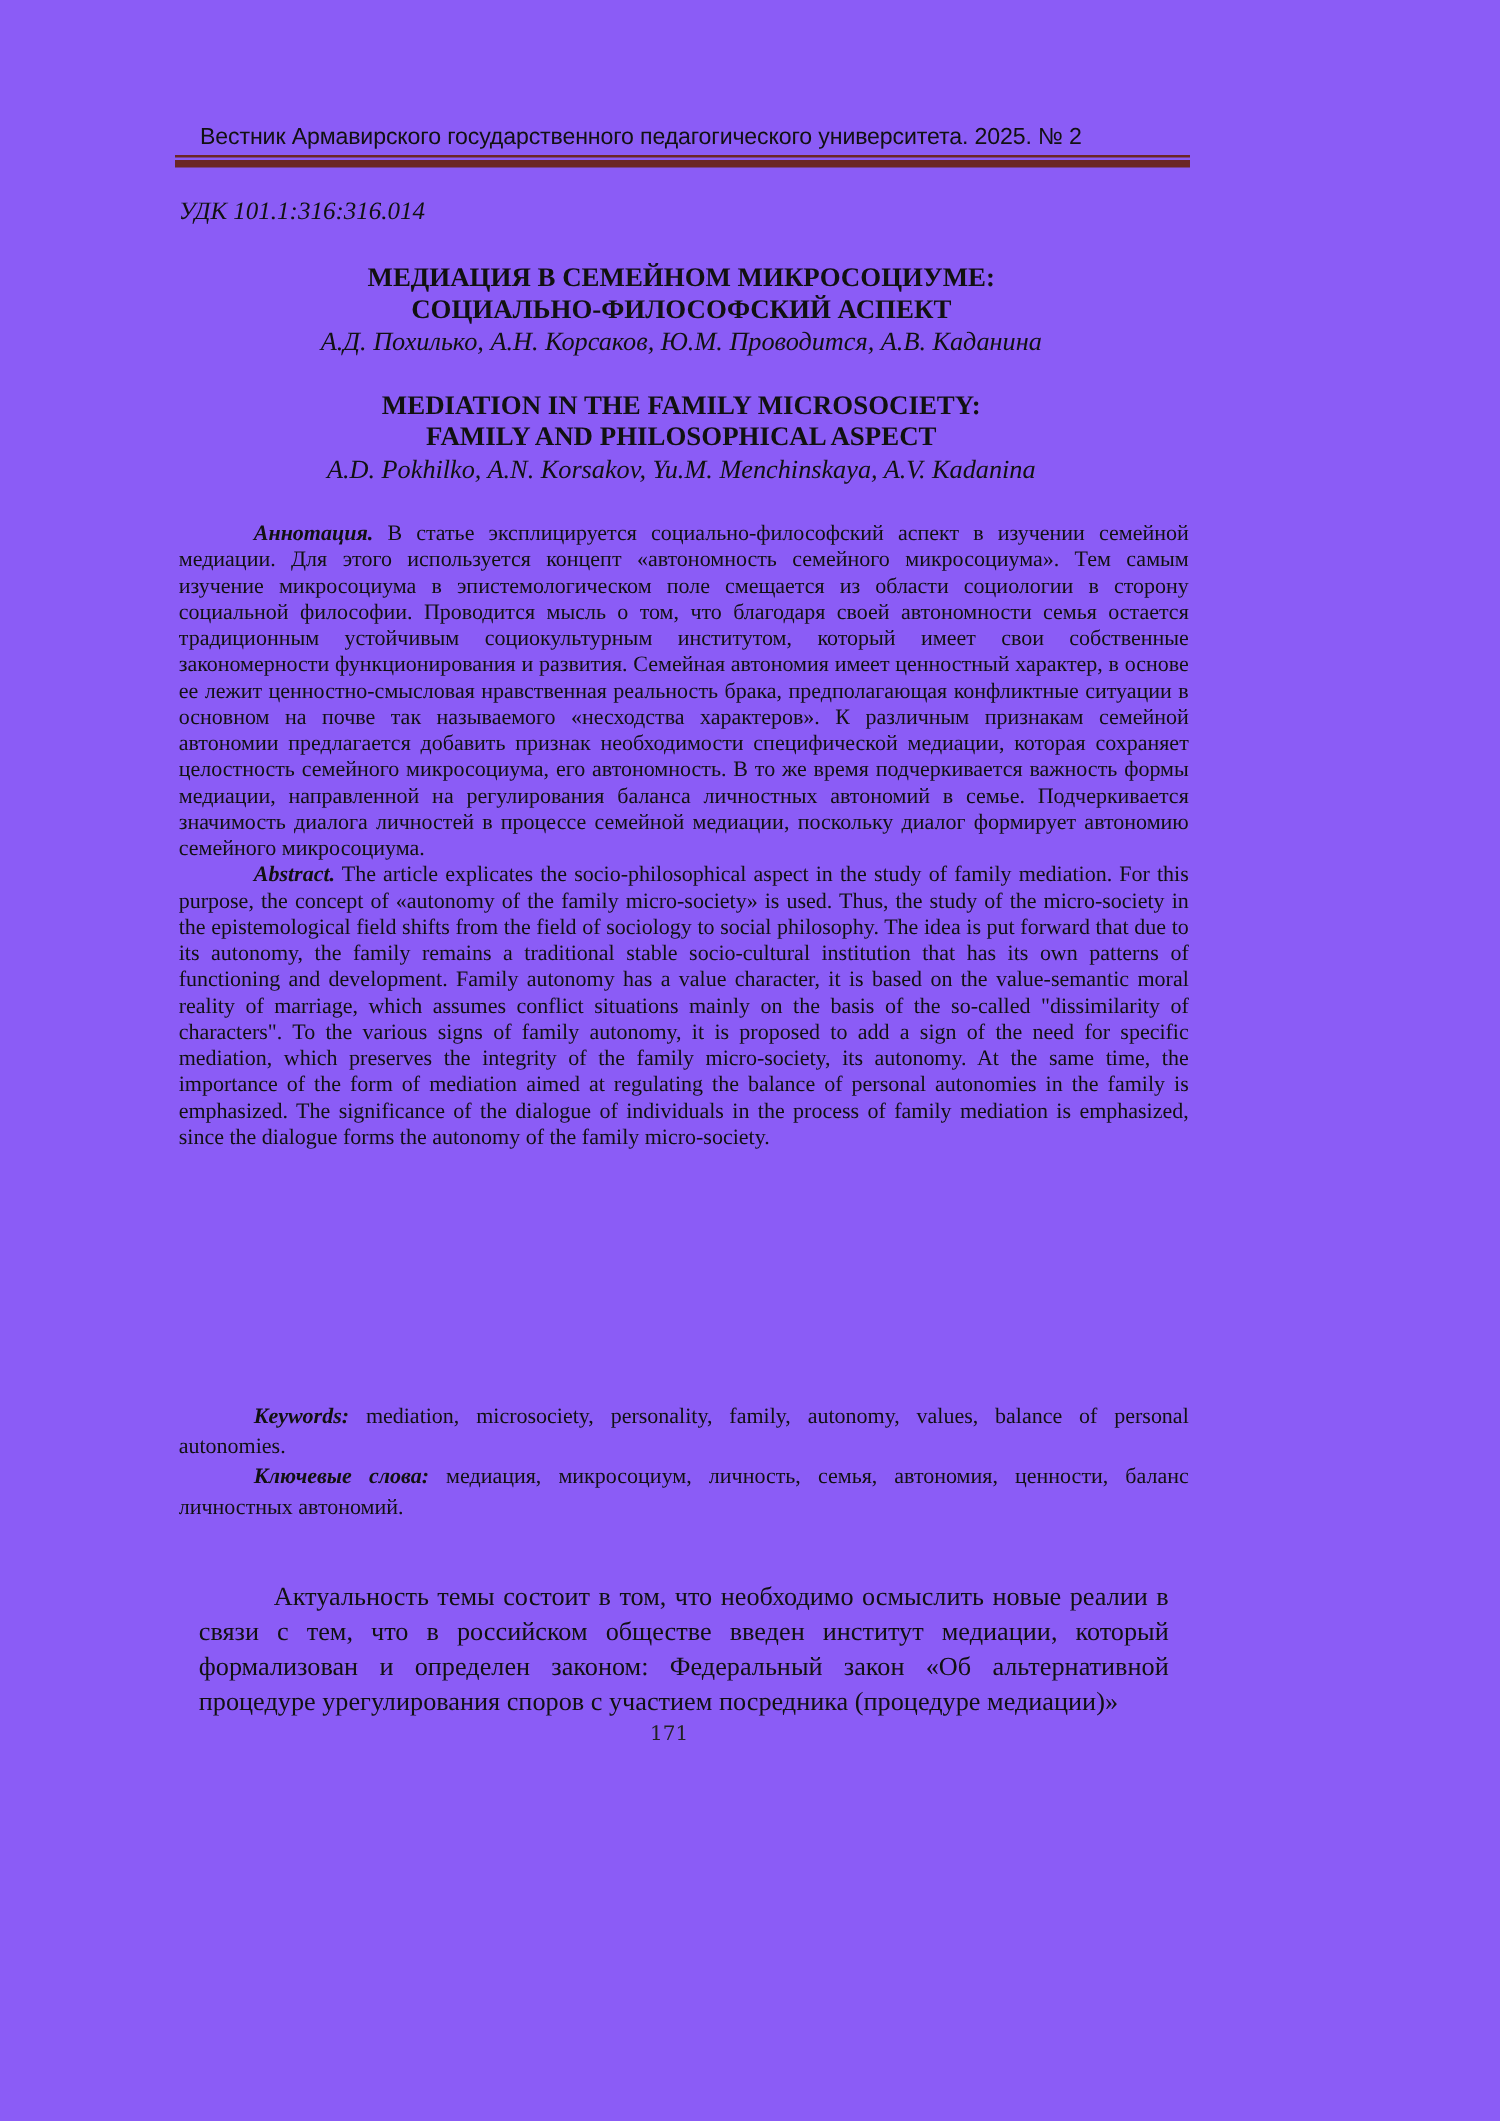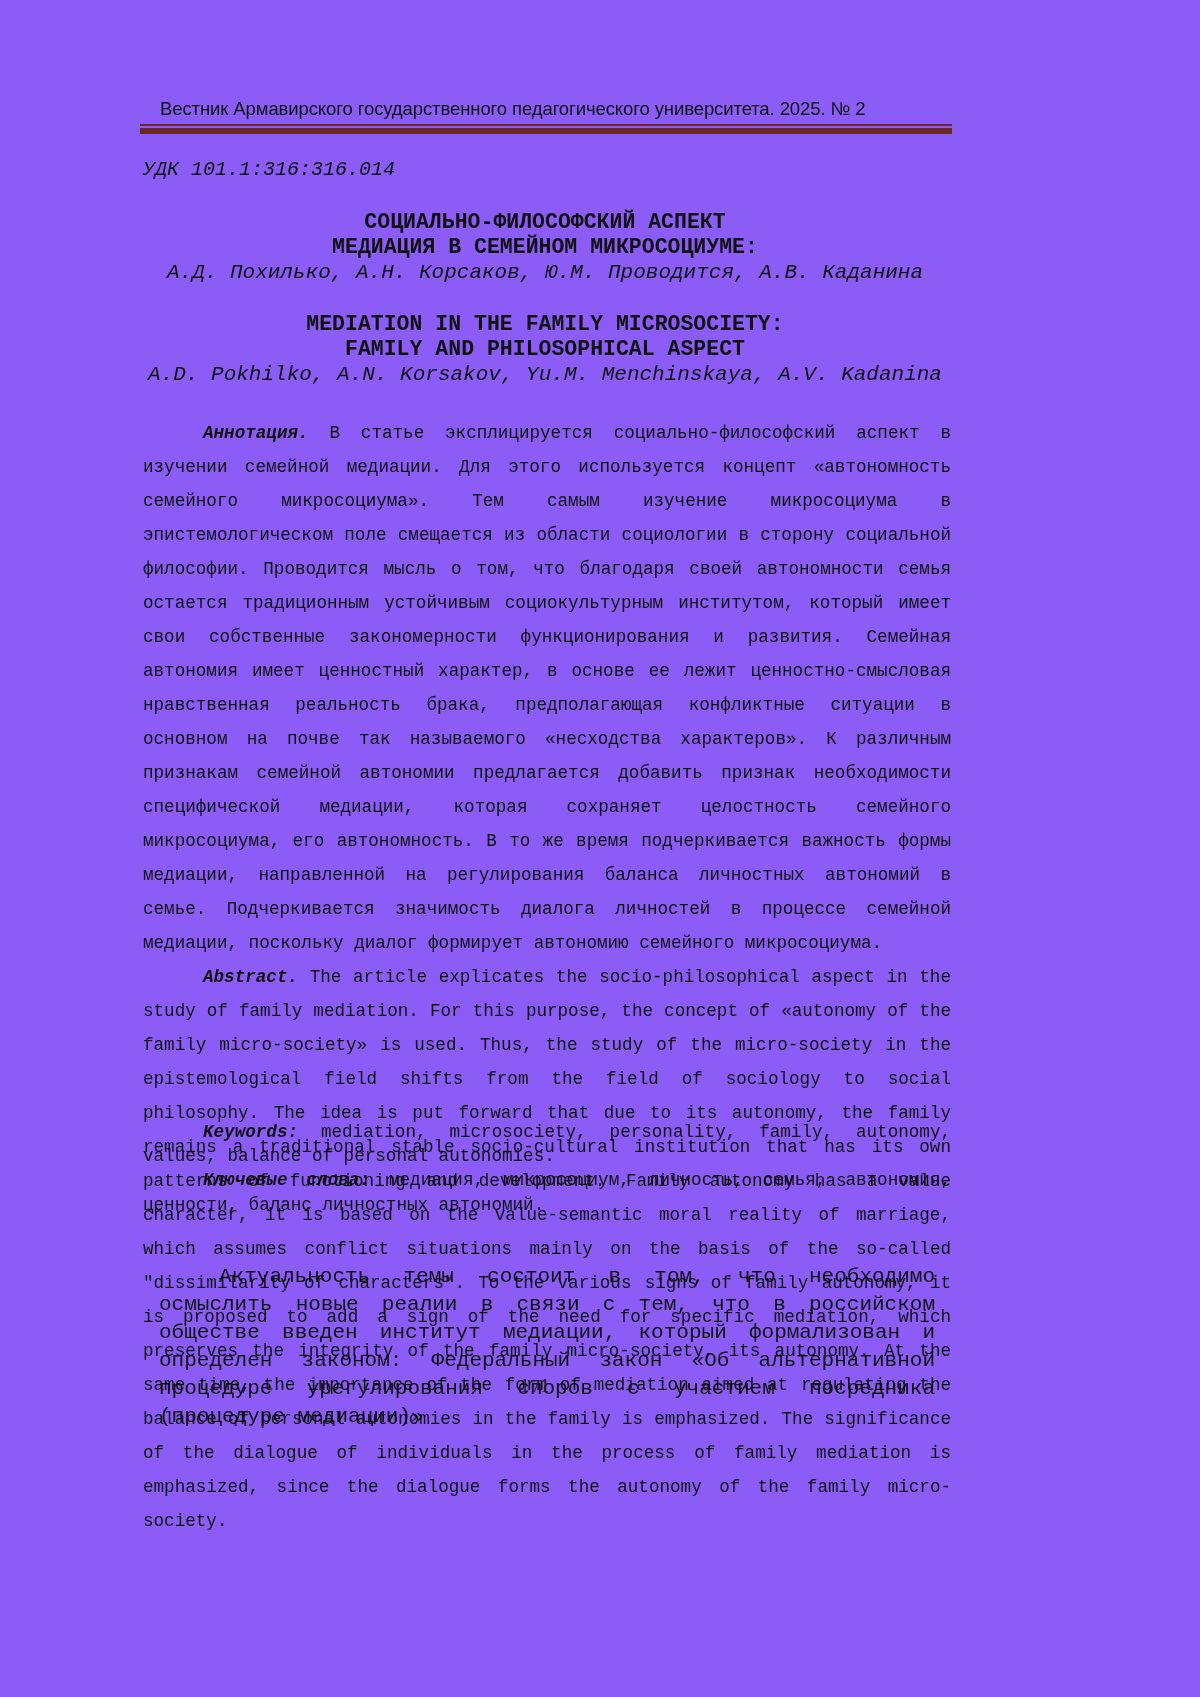--- a/index.html
+++ b/index.html
@@ -7,32 +7,32 @@
     .page { position: absolute; left: 0; top: 0; width: 1200px; height: 1697px; background: #8b5cf6; }
 
     .running-head {
       position: absolute; left: 160px; top: 98px; width: 790px;
       font-family: "Liberation Sans", sans-serif; font-size: 18.5px; color: #111;
       white-space: nowrap; letter-spacing: -0.1px;
     }
     .rule-thin { position: absolute; left: 140px; top: 124px; width: 812px; height: 2px; background: #6b2626; }
     .rule-thick { position: absolute; left: 140px; top: 128px; width: 812px; height: 6px; background: #6b2626; }
 
-    .serif { font-family: Liberation Mono, monospace; }
+    .serif { font-family: Liberation Serif, serif; }
     .udk { position: absolute; left: 143px; top: 158px; font-size: 20px; font-style: italic; }
 
     .title-block { position: absolute; left: 140px; width: 810px; text-align: center; }
     .title { font-weight: bold; font-size: 21.5px; line-height: 25px; }
     .authors { font-style: italic; font-size: 21px; line-height: 26px; }
     .ru-title-block { top: 210px; }
     .en-title-block { top: 312px; }
 
     .abstract-block {
       position: absolute; left: 143px; top: 416px; width: 808px;
-      font-size: 17.6px; line-height: 34px; text-align: justify;
+      font-size: 17.6px; line-height: 21px; text-align: justify;
     }
     .abstract-block p { margin: 0; text-indent: 60px; }
     .lead { font-weight: bold; font-style: italic; }
 
     .kw-block {
       position: absolute; left: 143px; top: 1120px; width: 808px;
       font-size: 17.6px; line-height: 24.2px; text-align: justify;
     }
     .kw-block p { margin: 0; text-indent: 60px; }
 
@@ -52,22 +52,22 @@
 
 <div class="page">
 
   <div class="running-head">Вестник Армавирского государственного педагогического университета. 2025. № 2</div>
   <div class="rule-thin"></div>
   <div class="rule-thick"></div>
 
   <div class="udk serif">УДК 101.1:316:316.014</div>
 
   <div class="title-block ru-title-block serif">
+    <div class="title">МЕДИАЦИЯ В СЕМЕЙНОМ МИКРОСОЦИУМЕ:</div>
     <div class="title">СОЦИАЛЬНО-ФИЛОСОФСКИЙ АСПЕКТ</div>
-    <div class="title">МЕДИАЦИЯ В СЕМЕЙНОМ МИКРОСОЦИУМЕ:</div>
     <div class="authors">А.Д. Похилько, А.Н. Корсаков, Ю.М. Проводится, А.В. Каданина</div>
   </div>
 
   <div class="title-block en-title-block serif">
     <div class="title">MEDIATION IN THE FAMILY MICROSOCIETY:</div>
     <div class="title">FAMILY AND PHILOSOPHICAL ASPECT</div>
     <div class="authors">A.D. Pokhilko, A.N. Korsakov, Yu.M. Menchinskaya, A.V. Kadanina</div>
   </div>
 
   <div class="abstract-block serif">

